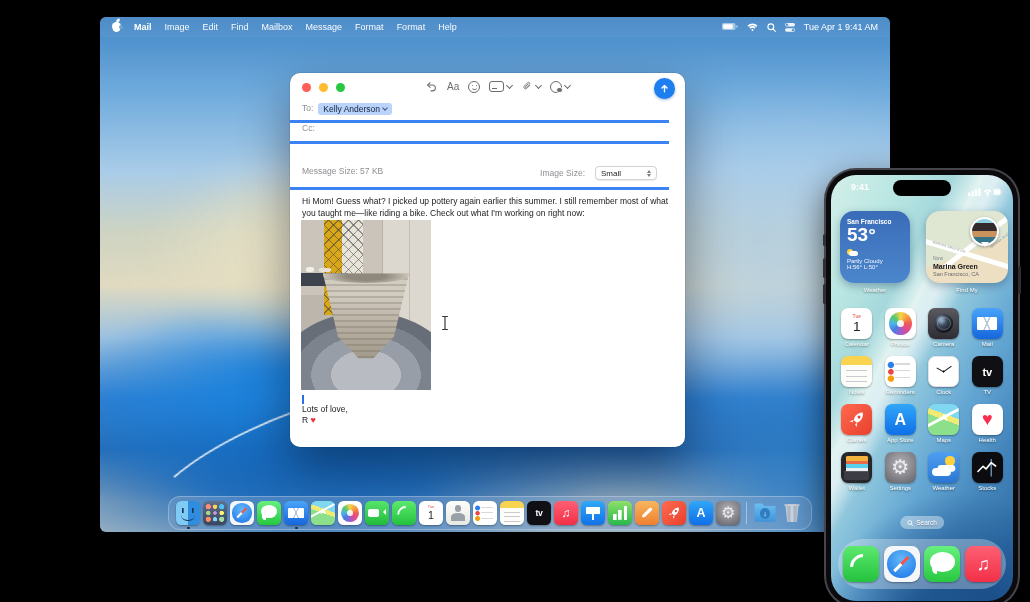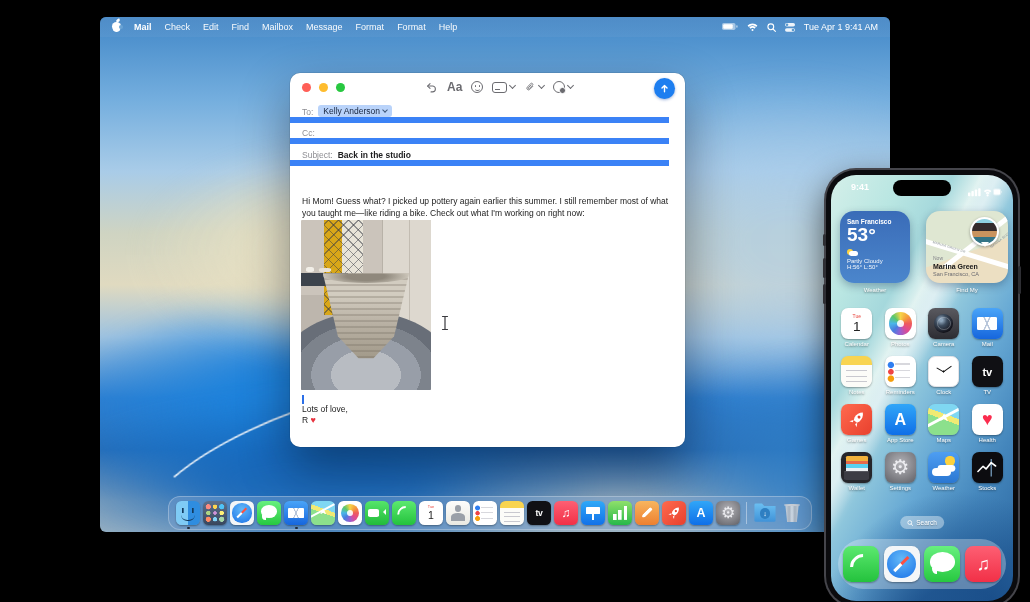--- a/index.html
+++ b/index.html
@@ -31,31 +31,31 @@
 .mb-clock{font-size:9px;font-weight:500}
 
 
 .mailwin{position:absolute;left:190px;top:56px;width:395px;height:374px;background:#fff;border-radius:10px;
   box-shadow:0 22px 50px rgba(0,10,30,.45),0 0 0 .5px rgba(0,0,0,.15);overflow:hidden;font-size:8.5px;color:#1d1d1f}
 .lights{position:absolute;left:12px;top:10px;display:flex;gap:8px}
 .lights i{width:9px;height:9px;border-radius:50%}
 .lt-close{background:#ff5f57}.lt-min{background:#febc2e}.lt-zoom{background:#28c840}
 .wintools{position:absolute;left:135px;top:7px;display:flex;align-items:center;gap:9px;color:#6b6b70}
 .tbg{display:flex;align-items:center}
-.tb-format{font-size:12px;font-weight:700;color:#6b6b70}
+.tb-format{font-size:10px;font-weight:400;color:#6b6b70}
 .tb-emoji{width:12px;height:12px;border:1px solid #6b6b70;border-radius:50%;position:relative}
 .tb-emoji::before{content:"";position:absolute;left:2.5px;top:3px;width:1.5px;height:1.5px;background:#6b6b70;border-radius:50%;box-shadow:4px 0 0 #6b6b70}
 .tb-emoji::after{content:"";position:absolute;left:2.6px;top:4.6px;width:5px;height:3.4px;border-bottom:1px solid #6b6b70;border-radius:0 0 50% 50%}
 .tb-media{width:15px;height:11px;border:1.2px solid #6b6b70;border-radius:3px;position:relative}
 .tb-media::after{content:"";position:absolute;left:2px;bottom:1.6px;width:5px;height:1.2px;background:#6b6b70}
 .tb-cam{width:12px;height:12px;border:1.1px solid #6b6b70;border-radius:50%;position:relative}
 .tb-cam::after{content:"";position:absolute;right:-1.5px;bottom:-1.5px;width:4.5px;height:4.5px;background:#6b6b70;border:1px solid #fff;border-radius:50%}
 .chev{width:5px;height:5px;border-right:1.2px solid #6b6b70;border-bottom:1.2px solid #6b6b70;transform:rotate(45deg);margin-left:3px;margin-top:-3px}
 .sendbtn{position:absolute;right:10px;top:5px;width:21px;height:21px;border-radius:50%;background:#1d7ef0;display:flex;align-items:center;justify-content:center;box-shadow:0 1px 3px rgba(0,60,160,.4)}
-.frow{position:absolute;left:0;right:16px;display:flex;align-items:flex-end;padding:0 12px;border-bottom:6px solid #3b82f6}
+.frow{position:absolute;left:0;right:16px;display:flex;align-items:flex-start;padding:0 12px;border-bottom:3px solid #3b82f6}
 .r-to{top:30px;height:20px}.r-cc{top:50px;height:21px}.r-subj{top:71px;height:22px}.r-size{top:93px;height:24px}
 .flabel{color:#8e8e93;margin-right:5px}
 .subjval{font-weight:600}
 .pill{display:inline-flex;align-items:center;gap:3px;background:#b9d3fa;border-radius:3px;height:12px;padding:0 5px;color:#15233c;font-size:8.5px}
 .pill .pchev{width:4px;height:4px;border-right:1.1px solid #3c euro55;border-right:1.1px solid #3c5578;border-bottom:1.1px solid #3c5578;transform:rotate(45deg);margin-top:-2px}
 .sizesel{margin-left:auto;display:flex;align-items:center;gap:5px}
 .selbox{width:62px;height:14px;border:1px solid #d4d4d8;border-radius:4px;background:#fff;display:flex;align-items:center;padding:0 5px;font-size:8px;box-shadow:0 .5px 1px rgba(0,0,0,.08)}
 .selchevs{margin-left:auto;display:flex;flex-direction:column;gap:1px}
 .selchevs i{width:0;height:0;border-left:2.5px solid transparent;border-right:2.5px solid transparent}
 .selchevs .up{border-bottom:3px solid #7a7a80}.selchevs .dn{border-top:3px solid #7a7a80}
@@ -236,21 +236,21 @@
     <div class="wp wp1"></div>
     <div class="wp wp2"></div>
     <div class="wp wp3"></div>
     <div class="wp wp4"></div>
     <div class="wp wp5"></div>
     <div class="wp wp6"></div>
 
     <div class="menubar">
       <span class="applelogo"></span>
       <span class="mb-app">Mail</span>
-      <span class="mb-item">Check</span>
+      <span class="mb-item">Image</span>
       <span class="mb-item">Edit</span>
       <span class="mb-item">Find</span>
       <span class="mb-item">Mailbox</span>
       <span class="mb-item">Message</span>
       <span class="mb-item">Format</span>
       <span class="mb-item">Format</span>
       <span class="mb-item">Help</span>
       <span class="mb-right">
         <svg width="16" height="8" viewBox="0 0 16 8">
             <rect x="0" y="0" width="13.5" height="7" rx="1.8" fill="#fff" fill-opacity=".5"></rect>
@@ -313,23 +313,32 @@
       <div class="frow r-to">
         <span class="flabel">To:</span>
         <span class="pill">
           <span>Kelly Anderson</span>
           <span class="pchev"></span>
         </span>
       </div>
       <div class="frow r-cc">
         <span class="flabel">Cc:</span>
       </div>
-      <div class="frow r-subj">
-        <span class="flabel">Subject:</span>
-        <span class="subjval">Back in the studio</span>
+      <div class="frow r-size">
+        <span class="flabel">Message Size: 57 KB</span>
+        <span class="sizesel">
+          <span class="flabel">Image Size:</span>
+          <span class="selbox">
+            <span>Small</span>
+            <span class="selchevs">
+                <i class="up"></i>
+                <i class="dn"></i>
+              </span>
+          </span>
+        </span>
       </div>
 
       <div class="bodytext">Hi Mom! Guess what? I picked up pottery again earlier this summer. I still remember most of what you taught me—like riding a bike. Check out what I'm working on right now:</div>
 
       <div class="photo">
         <div class="ph-door"></div>
         <div class="ph-win"></div>
         <div class="ph-mantel"></div>
         <div class="ph-wheel"></div>
         <div class="ph-bowl"></div>

